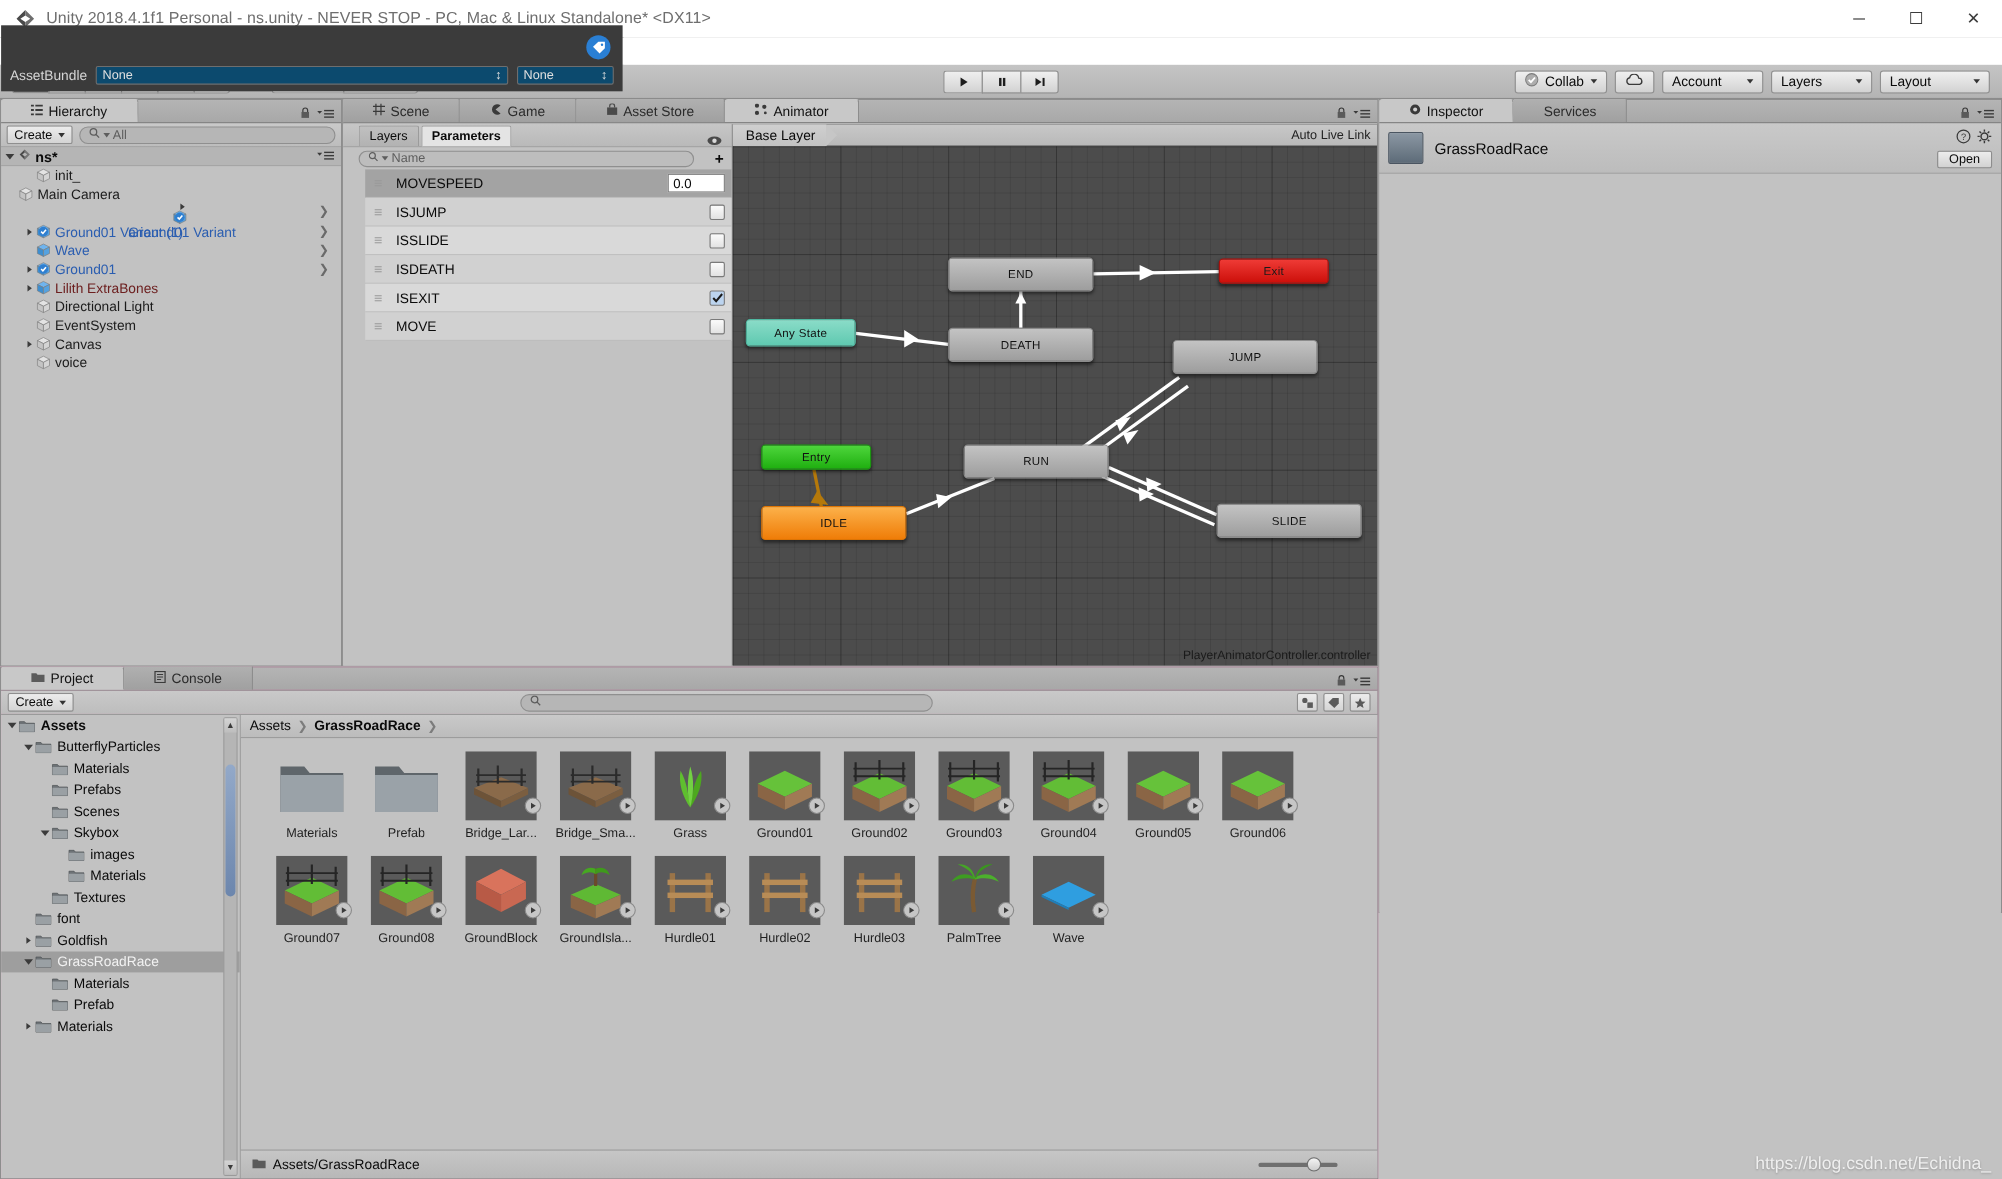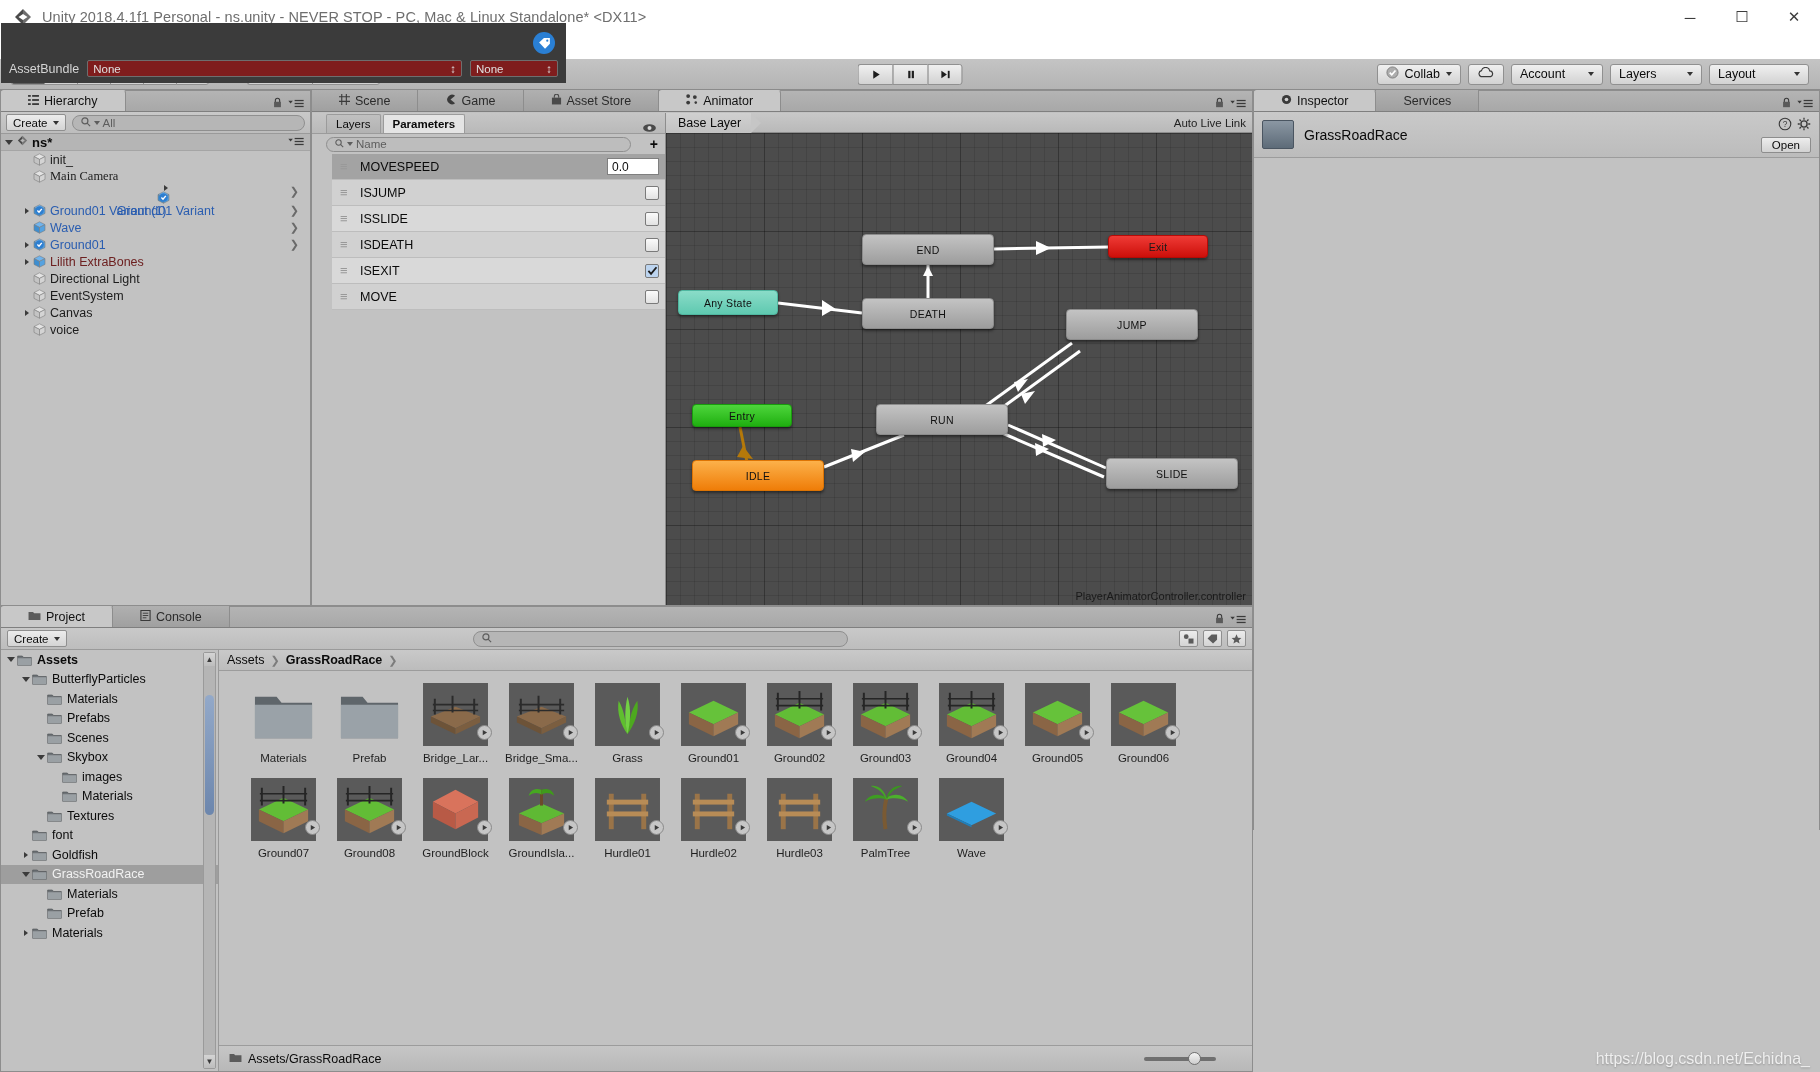--- a/index.html
+++ b/index.html
@@ -160,21 +160,21 @@
   
   #assetlabels { left:1253px; top:830px; width:567px; height:82px; background:#393939;
      border:1px solid #6a6a6a; }
   .al-title { height:22px; background:linear-gradient(#4e4e4e,#3c3c3c); display:flex; align-items:center;
      padding-left:9px; color:#e7e7e7; font-size:13px; font-weight:bold; }
   .al-body { position:relative; height:60px; background:#3b3b3b; }
   .al-tag { position:absolute; right:11px; top:9px; width:22px; height:22px; border-radius:50%;
      background:#2a7fd4; display:flex; align-items:center; justify-content:center; }
   .al-bundle-row { position:absolute; left:0; right:0; bottom:6px; display:flex; align-items:center;
      padding:0 8px; gap:8px; color:#d5d5d5; font-size:12.5px; }
-  .al-drop { height:17px; background:#7f1d1d; border:1px solid #6e6e6e; border-radius:2px;
+  .al-drop { height:17px; background:#0c4a6e; border:1px solid #6e6e6e; border-radius:2px;
      display:flex; align-items:center; justify-content:space-between; padding:0 5px;
      color:#e0e0e0; font-size:11.5px; }
 
   
   #project { left:0; top:606px; width:1253px; height:466px; background:#f9a8d4; }
   .proj-body { position:absolute; left:0; top:43px; right:0; bottom:0; display:flex; }
   .proj-tree { width:218px; background:#c2c2c2; position:relative; overflow:hidden;
      border-right:1px solid #999; }
   .t-row { height:19.5px; display:flex; align-items:center; font-size:12.5px; }
   .t-row.sel { background:#9e9e9e; color:#f2f2f2; }
@@ -438,21 +438,21 @@
     <div id="hierarchy-list">
         <div class="h-row" style="padding-left: 20px;">
           <span class="tri-slot"></span>
           <span class="cube"><svg width="13" height="13" viewBox="0 0 13 13">
               <polygon points="6.5,0.8 12,3.6 6.5,6.4 1,3.6" fill="#e3e3e3" stroke="#7d7d7d" stroke-width=".6"></polygon>
               <polygon points="1,3.6 6.5,6.4 6.5,12.2 1,9.4" fill="#c4c4c4" stroke="#7d7d7d" stroke-width=".6"></polygon>
               <polygon points="12,3.6 6.5,6.4 6.5,12.2 12,9.4" fill="#d4d4d4" stroke="#7d7d7d" stroke-width=".6"></polygon>
             </svg></span>
           <span style="color: rgb(28, 28, 28);">init_</span>
         </div>
-        <div class="h-row" style="padding-left: 20px; font-family: Liberation Serif, serif;">
+        <div class="h-row" style="padding-left: 4px;">
           <span class="tri-slot"></span>
           <span class="cube"><svg width="13" height="13" viewBox="0 0 13 13">
               <polygon points="6.5,0.8 12,3.6 6.5,6.4 1,3.6" fill="#e3e3e3" stroke="#7d7d7d" stroke-width=".6"></polygon>
               <polygon points="1,3.6 6.5,6.4 6.5,12.2 1,9.4" fill="#c4c4c4" stroke="#7d7d7d" stroke-width=".6"></polygon>
               <polygon points="12,3.6 6.5,6.4 6.5,12.2 12,9.4" fill="#d4d4d4" stroke="#7d7d7d" stroke-width=".6"></polygon>
             </svg></span>
           <span style="color: rgb(28, 28, 28);">Main Camera</span>
         </div>
         <div class="h-row" style="padding-left: 20px; flex-direction: column;">
           <span class="tri-slot">

